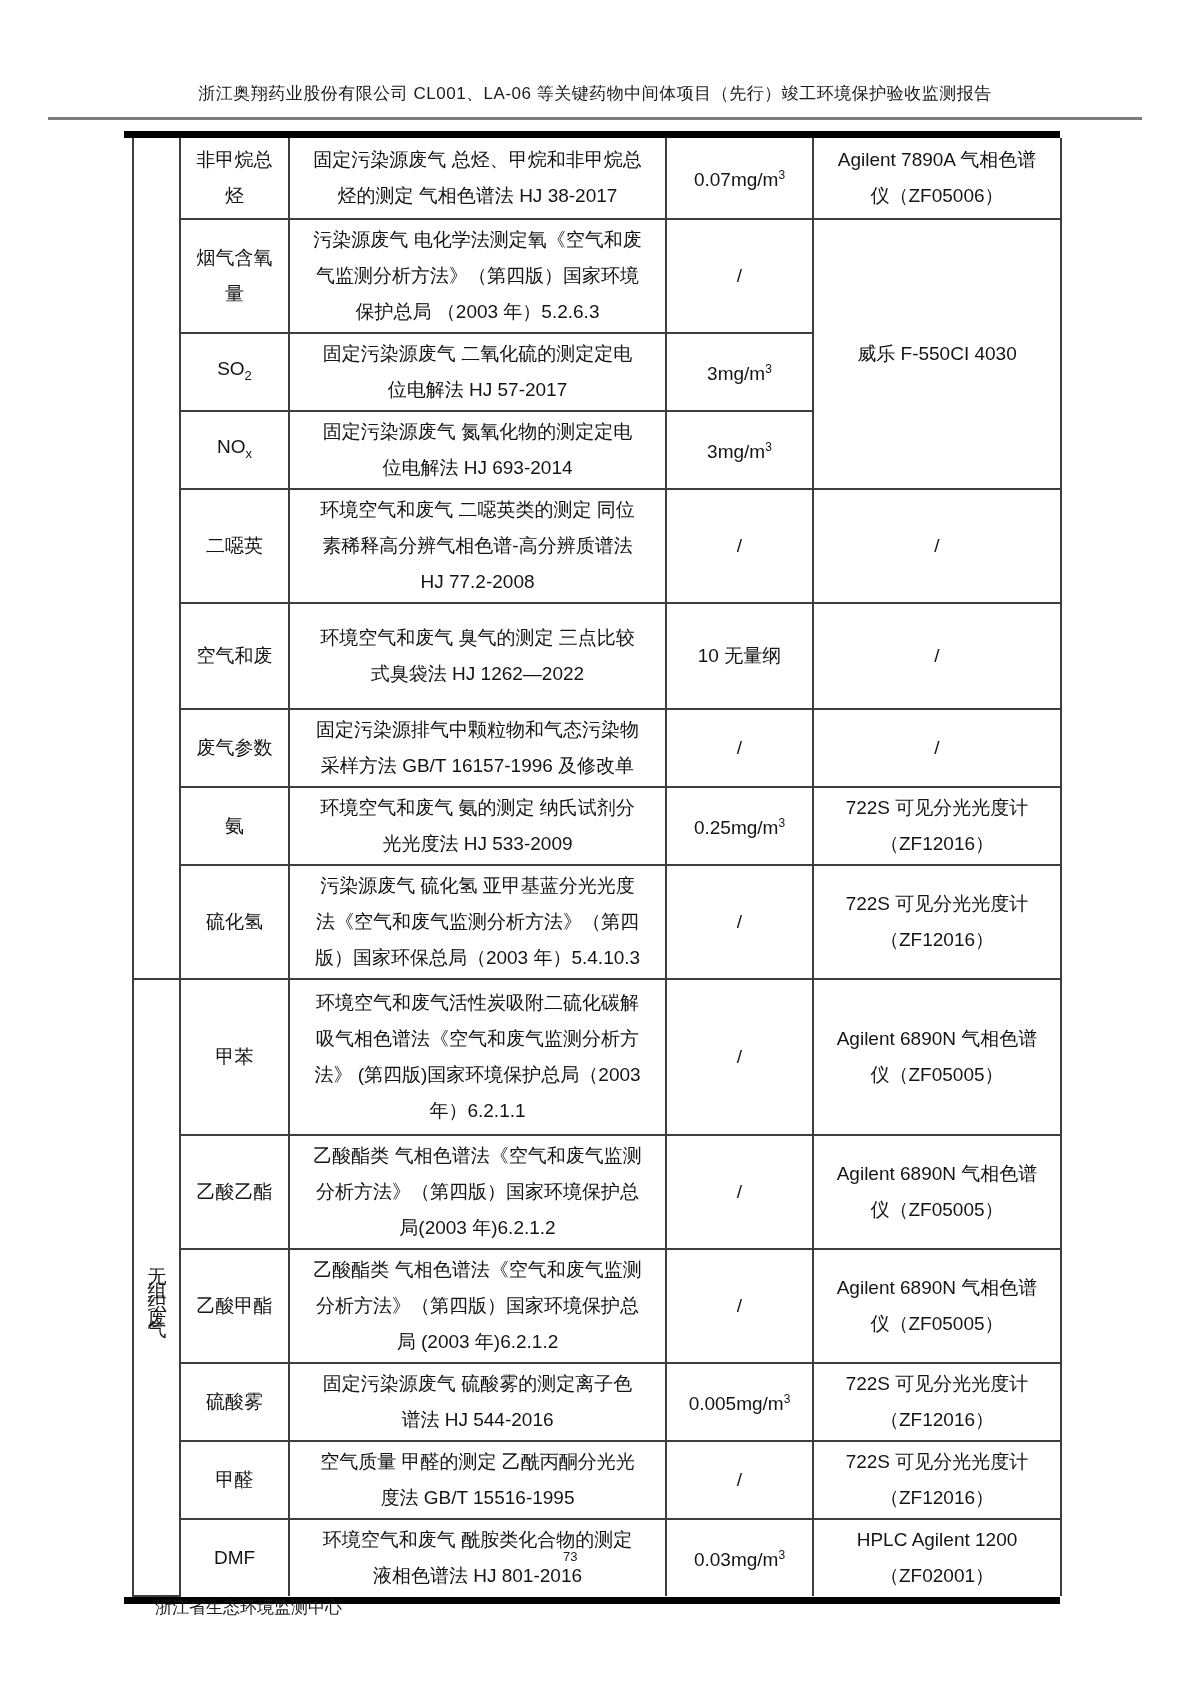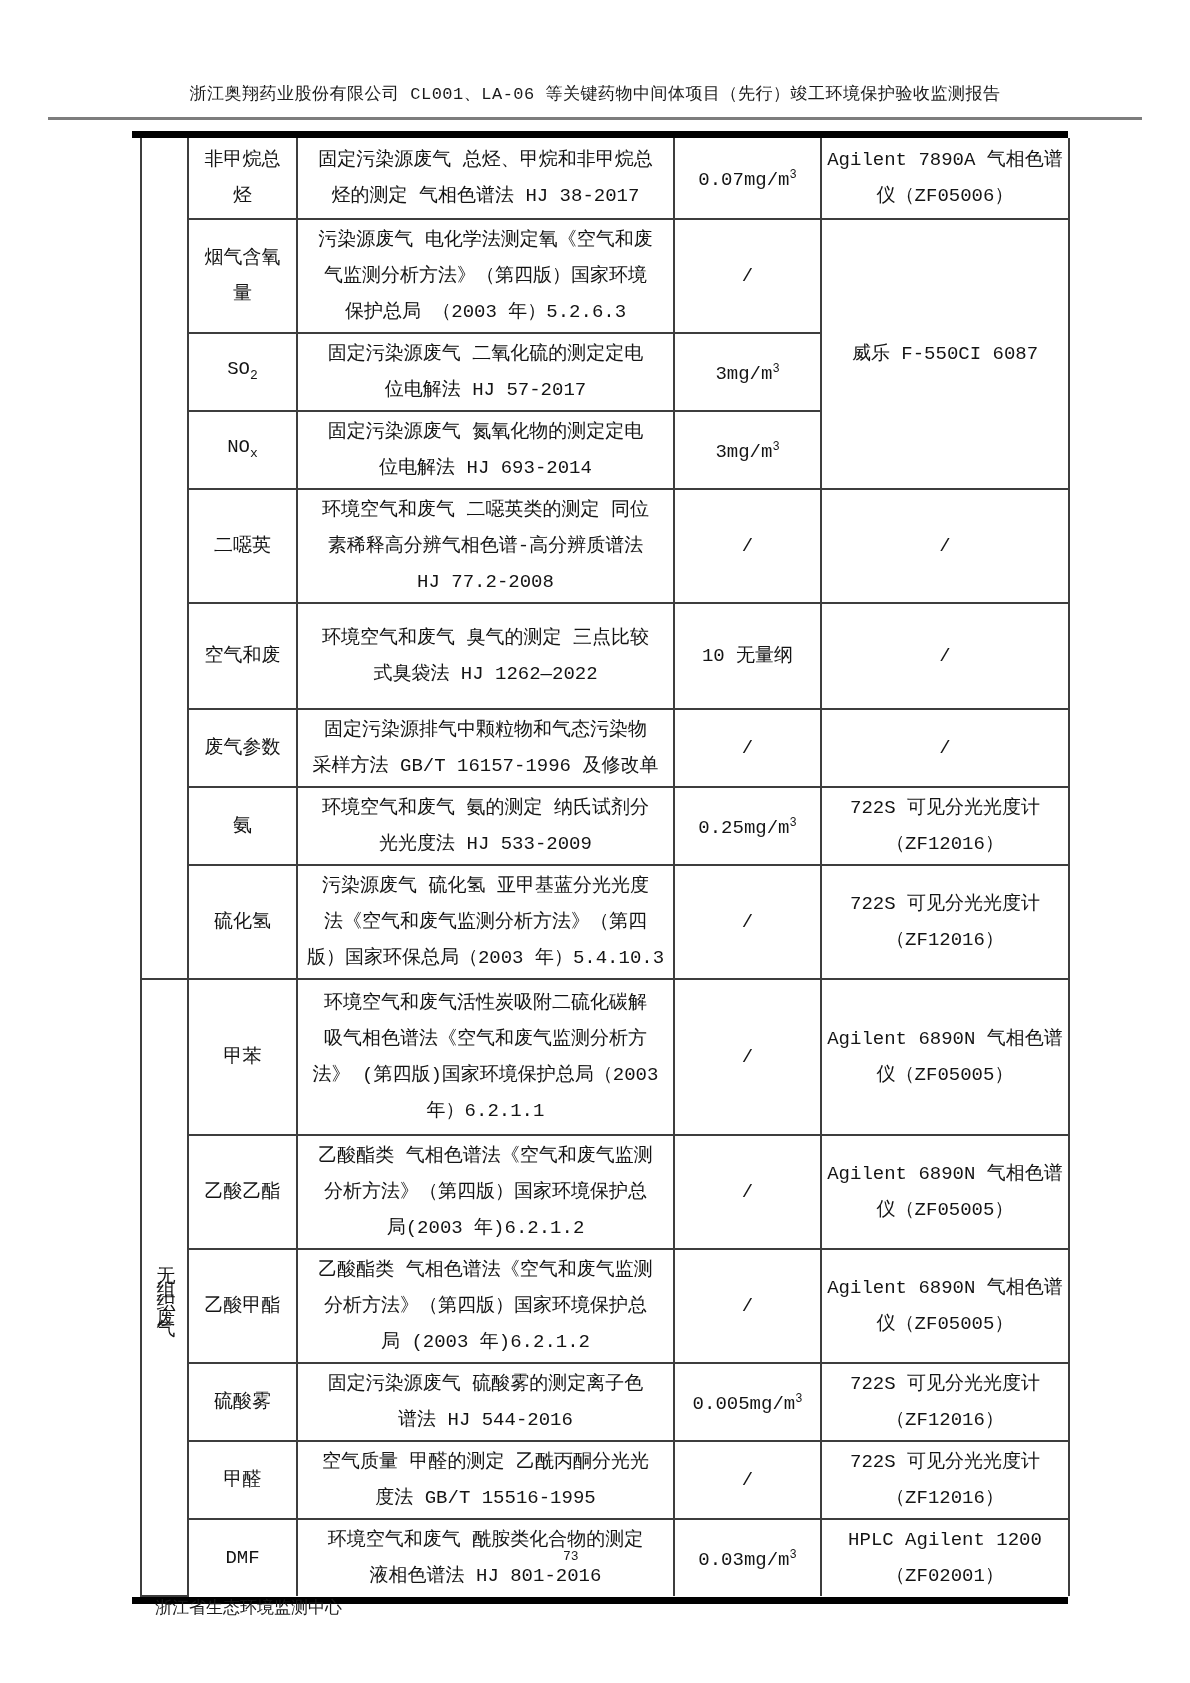--- a/index.html
+++ b/index.html
@@ -1,21 +1,21 @@
 <!DOCTYPE html>
 <html><head>
 <meta charset="utf-8">
 <style>
   html, body { margin: 0; padding: 0; background: #ffffff; }
   .page {
     position: relative;
     width: 1190px;
     height: 1683px;
     background: #ffffff;
-    font-family: Liberation Mono, monospace;
+    font-family: Liberation Sans, sans-serif;
     color: #111111;
     overflow: hidden;
   }
   .header-title {
     position: absolute;
     top: 82px;
     left: 0;
     width: 1190px;
     text-align: center;
     font-size: 17px;
@@ -26,21 +26,21 @@
     position: absolute;
     top: 117px;
     left: 48px;
     width: 1094px;
     height: 3px;
     background: #7d7d7d;
   }
   .table-wrap {
     position: absolute;
     top: 131px;
-    left: 132px;
+    left: 124px;
     width: 928px;
     border-top: 7px solid #000000;
     border-bottom: 7px solid #000000;
     padding-left: 8px;
   }
   table.monitor {
     width: 928px;
     border-collapse: collapse;
     table-layout: fixed;
     font-size: 19px;
@@ -113,21 +113,21 @@
           <td class="inst">Agilent 7890A 气相色谱
 仪（ZF05006）</td>
         </tr>
         <tr style="height:110px">
           <td class="pname"><span>烟气含氧
 量</span></td>
           <td class="method">污染源废气 电化学法测定氧《空气和废
 气监测分析方法》（第四版）国家环境
 保护总局 （2003 年）5.2.6.3</td>
           <td class="limit"><span>/</span></td>
-          <td class="inst" rowspan="3">威乐 F-550CI 6087</td>
+          <td class="inst" rowspan="3">威乐 F-550CI 4030</td>
         </tr>
         <tr style="height:72px">
           <td class="pname"><span>SO</span><sub>2</sub></td>
           <td class="method">固定污染源废气 二氧化硫的测定定电
 位电解法 HJ 57-2017</td>
           <td class="limit"><span>3mg/m</span><sup>3</sup></td>
         </tr>
         <tr style="height:72px">
           <td class="pname"><span>NO</span><sub>x</sub></td>
           <td class="method">固定污染源废气 氮氧化物的测定定电

